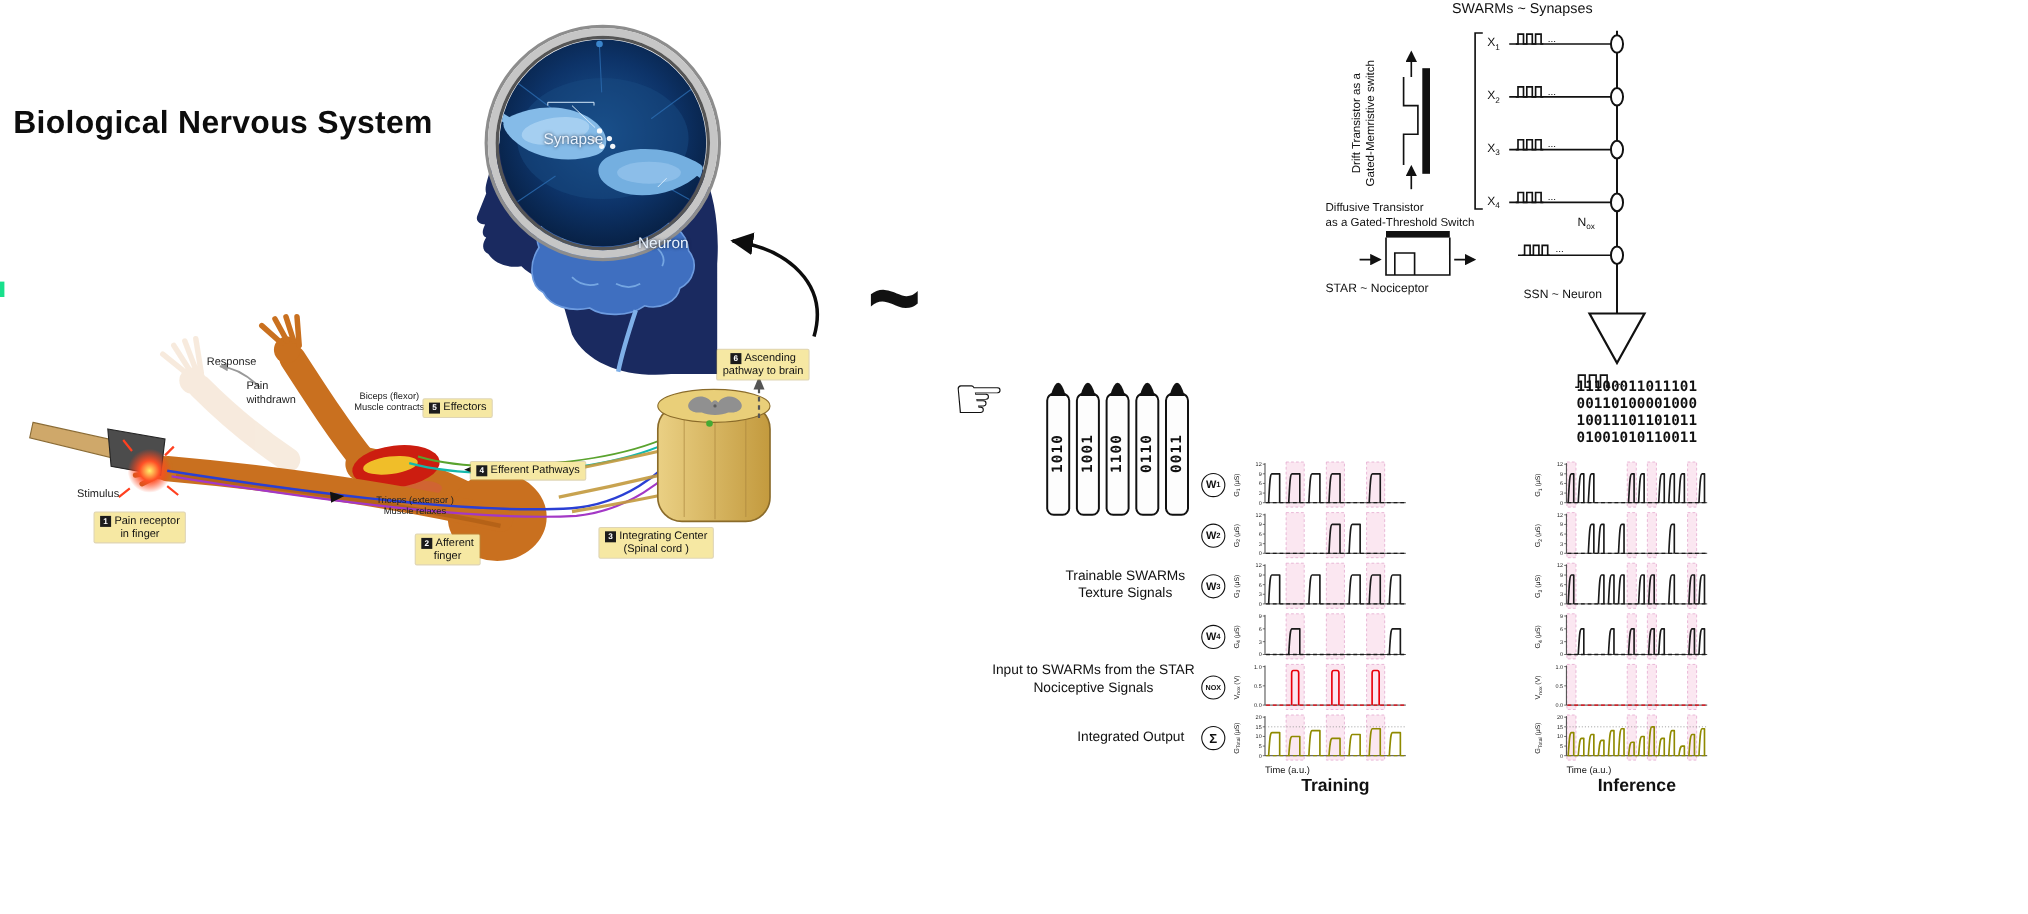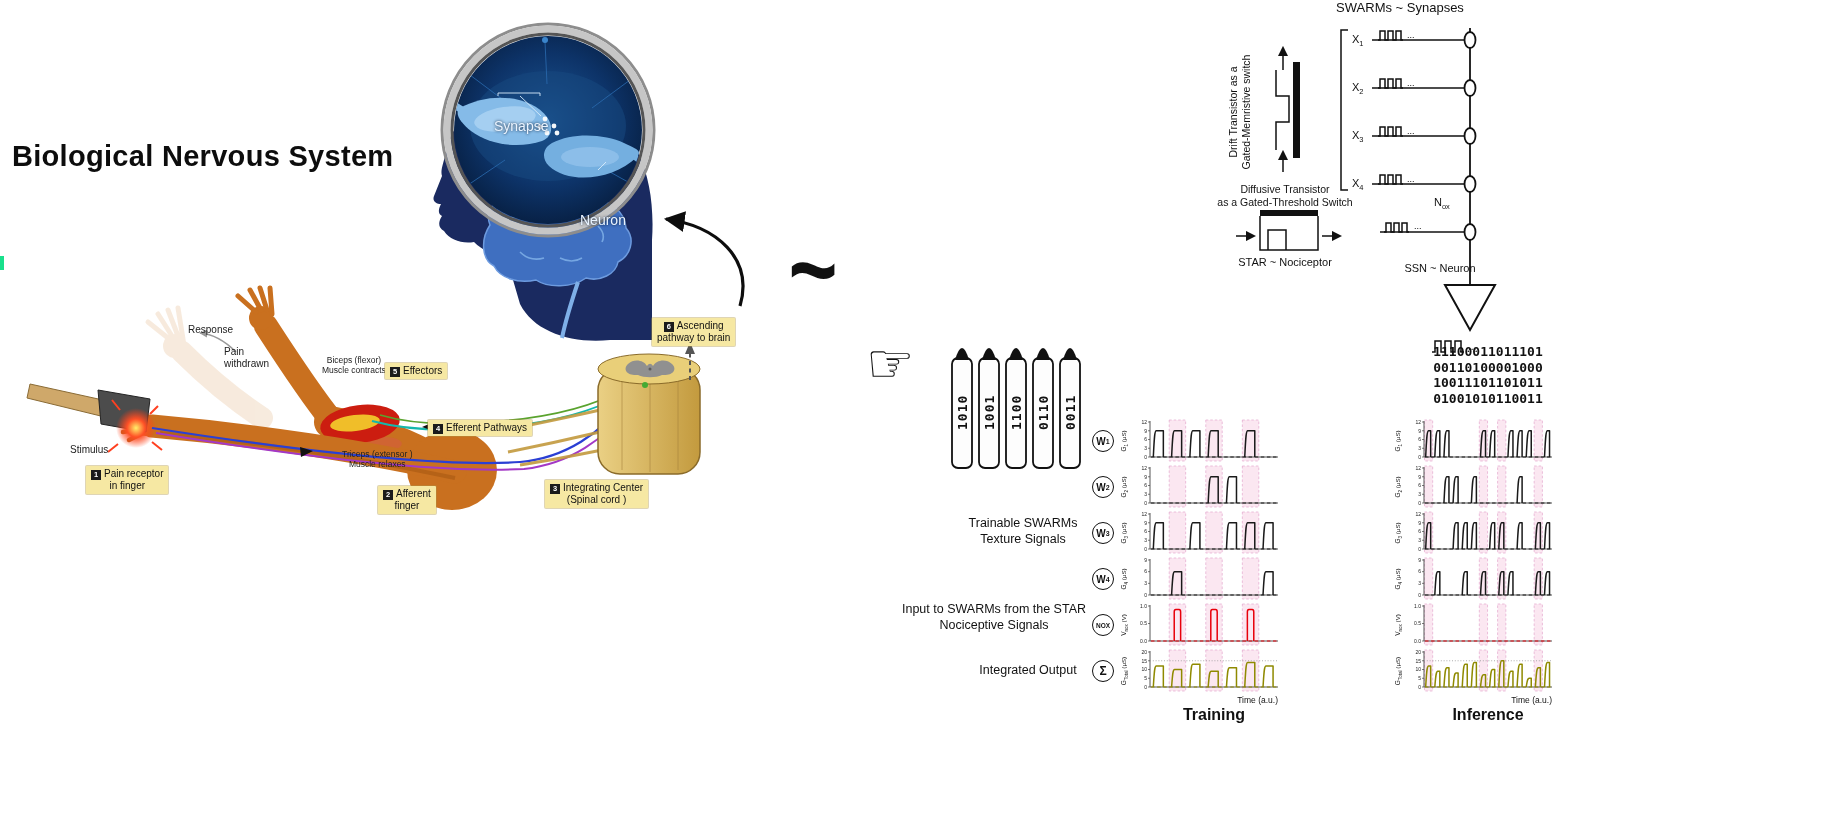--- a/index.html
+++ b/index.html
@@ -1,38 +1,38 @@
 <!DOCTYPE html>
 <html><head>
 <meta charset="utf-8">
 <style>
   * { margin:0; padding:0; box-sizing:border-box; }
   html,body { width:1844px; height:831px; }
   body { font-family:"Liberation Sans","DejaVu Sans",sans-serif; background:#ffffff; color:#111; overflow:hidden; }
   .stage { position:relative; width:1844px; height:831px; background:#fff; }
   .abs { position:absolute; }
-  .title { position:absolute; font-size:29px; font-weight:bold; letter-spacing:.3px; color:#0d0d0d;margin-top:44px; }
+  .title { position:absolute; font-size:29px; font-weight:bold; letter-spacing:.3px; color:#0d0d0d; }
   .tilde { position:absolute; font-size:84px; font-weight:bold; transform:scaleY(1.25); line-height:84px; }
   .ylabel-box { position:absolute; background:#f6e8a3; padding:2px 5px; font-size:10px; line-height:11.5px; text-align:center; border-radius:1px; box-shadow:0 0 0 1px rgba(175,150,70,.4); }
   .badge { display:inline-block; background:#1b1b1b; color:#fff; font-size:7.5px; width:10px; height:10px; line-height:10px; text-align:center; margin-right:3px; font-weight:bold; }
   .small-note { position:absolute; font-size:10px; color:#222; line-height:11.5px; }
   .tiny-note { position:absolute; font-size:8.5px; line-height:9.5px; color:#222;text-align:center; }
   .wlabel { position:absolute; color:#eaf4ff; font-size:14px; text-shadow:0 0 3px #04142e;margin-top:40px; }
-  .schlabel { position:absolute; font-size:10.5px; line-height:12.5px; text-align:center; }
+  .schlabel { position:absolute; font-size:10.5px; line-height:12.5px; }
   .rotlabel { position:absolute; transform:rotate(-90deg); text-align:center; font-size:10.5px; line-height:12.5px; }
   .xlbl { position:absolute; font-size:11px; }
   sub { font-size:68%; }
   .sym { position:absolute; width:22px; height:22px; border:1.7px solid #111; border-radius:50%; background:#fff; display:flex; align-items:center; justify-content:center; font-size:10px; font-weight:bold; }
   .sym sub { font-size:7px; }
   .sym.small { font-size:6.5px; }
   .sym.sigma { font-size:12px; }
   .crayon-label { position:absolute; width:20px; height:100px; display:flex; align-items:center; justify-content:center; writing-mode:vertical-rl; transform:rotate(180deg); font-weight:bold; font-size:13px; letter-spacing:1px; font-family:"DejaVu Sans Mono",monospace; color:#111; }
   .matrix { position:absolute; width:128px; text-align:center; font-family:"DejaVu Sans Mono",monospace; font-weight:bold; font-size:13px; line-height:15.5px; letter-spacing:.5px; color:#111; }
   .panel-label { position:absolute; text-align:center; font-size:12.5px; line-height:15.5px; color:#111; }
-  .xaxis-label { position:absolute; text-align:right; font-size:8.5px; color:#111; }
+  .xaxis-label { position:absolute; text-align:left; font-size:8.5px; color:#111; }
   .chart-title { position:absolute; text-align:center; font-size:16px; font-weight:bold; color:#111; }
   .hand { position:absolute; font-size:54px; line-height:54px; color:#111; }
   .artifact { position:absolute; background:#19e08c; }
   svg .ln  { stroke:#111; stroke-width:1.5; fill:none; }
   svg .ln2 { stroke:#111; stroke-width:1.8; fill:none; }
   svg .node { fill:#fff; stroke:#111; stroke-width:1.8; }
   svg .tri { fill:#fff; stroke:#111; stroke-width:2; }
   svg text { font-family:"Liberation Sans","DejaVu Sans",sans-serif; }
 </style>
 </head>

